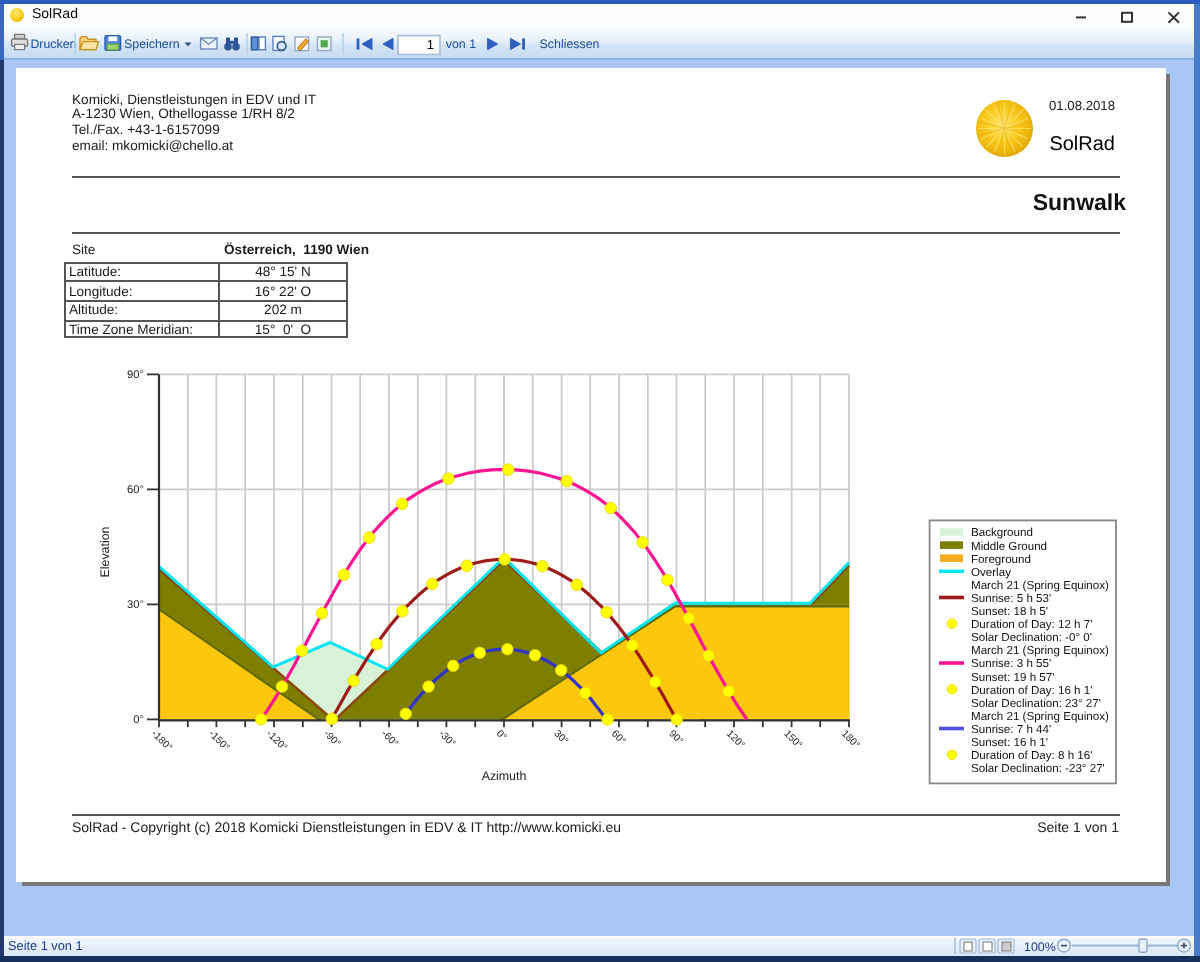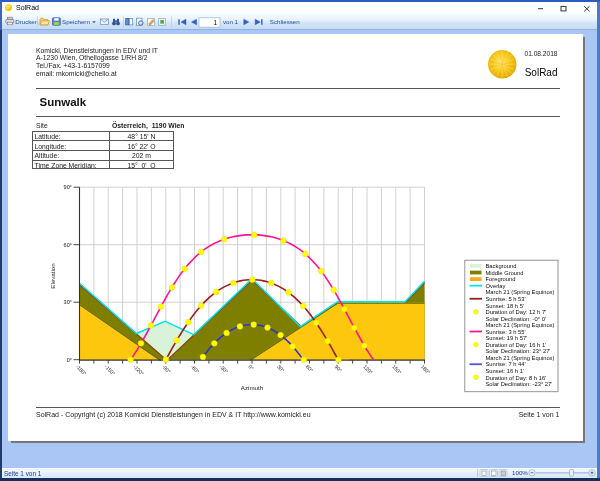--- a/index.html
+++ b/index.html
@@ -126,21 +126,21 @@
 <g stroke="#E3AC08" stroke-width="0.45" opacity="0.6">
 <line x1="11" y1="2" x2="17.5" y2="27"></line>
       <line x1="17.5" y1="2" x2="11" y2="27"></line>
 <line x1="2" y1="11" x2="27" y2="17.5"></line>
       <line x1="27" y1="11" x2="2" y2="17.5"></line>
 </g>
 </svg>
 <div class="abs" style="left:460px;top:49.8px;width:97.5px;text-align:right;font-size:6.6px;color:#222;">01.08.2018</div>
 <div class="abs" style="left:460px;top:67.3px;width:97.5px;text-align:right;font-size:10px;color:#000;">SolRad</div>
 <div class="abs" style="left:36px;top:87.7px;width:523.5px;height:1px;background:#555;"></div>
-<div class="abs" style="left:39.5px;top:96px;width:523.5px;text-align:left;font-size:11.5px;font-weight:bold;color:#111;">Sunwalk</div>
+<div class="abs" style="left:39.5px;top:96px;width:523.5px;text-align:right;font-size:11.5px;font-weight:bold;color:#111;">Sunwalk</div>
 <div class="abs" style="left:36px;top:115.7px;width:523.5px;height:1px;background:#555;"></div>
 
 <div class="abs" style="left:36px;top:121.5px;font-size:6.8px;color:#1a1a1a;">Site</div>
 <div class="abs" style="left:112px;top:121.5px;font-size:6.8px;font-weight:bold;color:#1a1a1a;">Österreich,&nbsp; 1190 Wien</div>
 <div class="abs" style="left:32px;top:130.8px;width:142px;height:38.4px;border:1px solid #555;"></div>
 <div class="abs" style="left:109px;top:130.8px;width:1px;height:38.4px;background:#555;"></div>
 <div class="abs" style="left:32px;top:140.4px;width:142px;height:1px;background:#555;"></div>
 <div class="abs" style="left:32px;top:150px;width:142px;height:1px;background:#555;"></div>
 <div class="abs" style="left:32px;top:159.6px;width:142px;height:1px;background:#555;"></div>
 <div class="abs" style="left:34.5px;top:132.3px;font-size:6.8px;color:#1a1a1a;line-height:9.6px;">Latitude:<br>Longitude:<br>Altitude:<br>Time Zone Meridian:</div>

